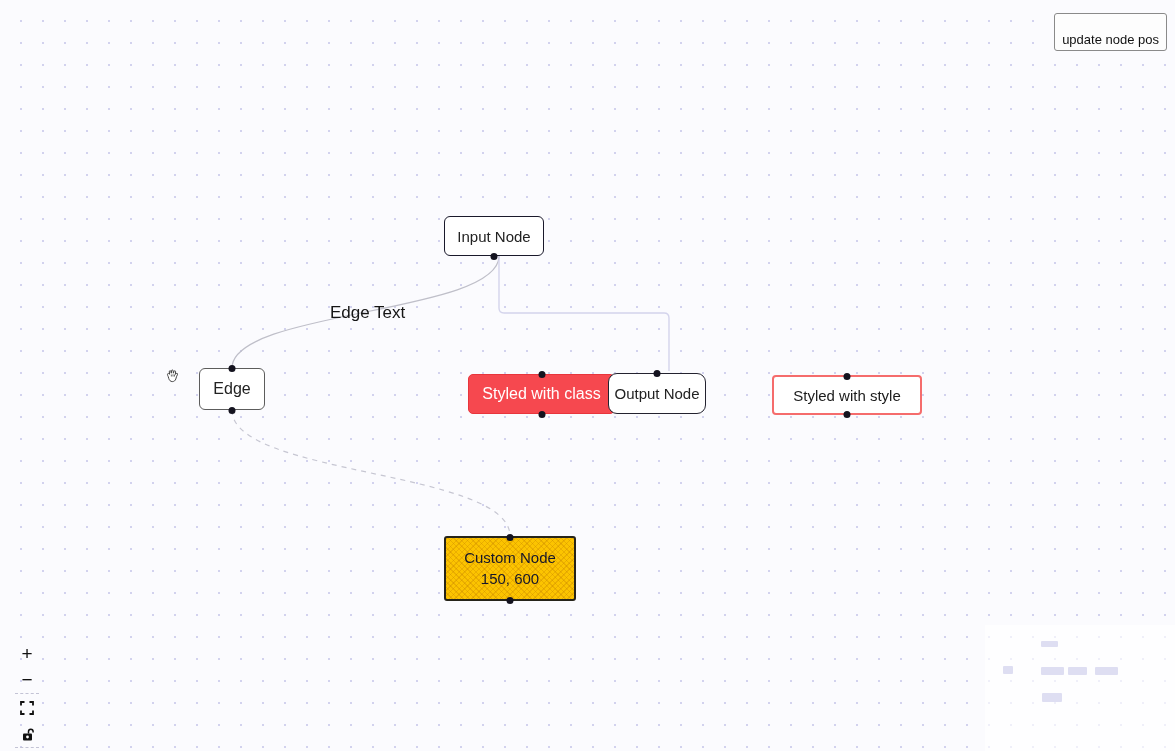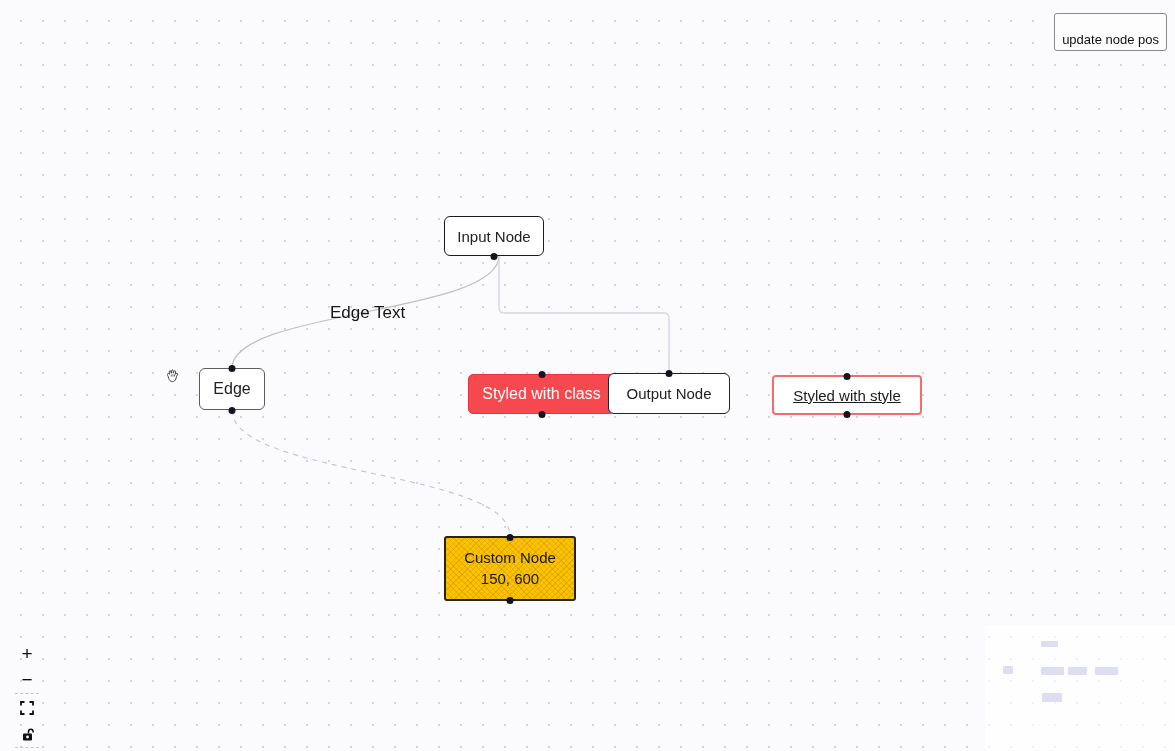--- a/index.html
+++ b/index.html
@@ -33,23 +33,23 @@
     border-radius: 6px;
     font-size: 15px;
     color: #222222;
     text-align: center;
     cursor: default;
   }
   .node-input   { left: 444px; top: 216px; width: 100px; height: 40px; border-color: #1a192b; }
   .node-basic   { left: 199px; top: 368px; width: 66px;  height: 42px; border-color: #5c5c5c; font-size: 16px; }
   .node-swc     { left: 444px; top: 374px; width: 147px; height: 40px;
                   background: #f6484f; border-color: #e8353c; color: #ffffff; font-size: 16px; border-radius: 5px; margin-left: 24px; }
-  .node-output  { left: 608px; top: 373px; width: 122px; height: 41px; border-color: #23222f; }
+  .node-output  { left: 608px; top: 373px; width: 98px; height: 41px; border-color: #23222f; border-radius: 9px; }
   .node-sws     { left: 772px; top: 375px; width: 150px; height: 40px;
-                  border: 2px solid #f56c6c; border-radius: 4px; color: #1b1b1b; text-decoration: underline; }
+                  border: 2px solid #f56c6c; border-radius: 4px; color: #1b1b1b; }
   .node-custom  { left: 444px; top: 536px; width: 132px; height: 65px;
                   background-color: #fcc400;
                   background-image:
                     repeating-linear-gradient(45deg,  rgba(190,120,0,0.28) 0 1px, transparent 1px 4px),
                     repeating-linear-gradient(-45deg, rgba(190,120,0,0.28) 0 1px, transparent 1px 4px);
                   border: 2px solid #26241a; border-radius: 4px;
                   color: #16162a; line-height: 1.35; border-radius: 3px; text-align: right; }
 
   .handle {
     position: absolute; left: 50%;

